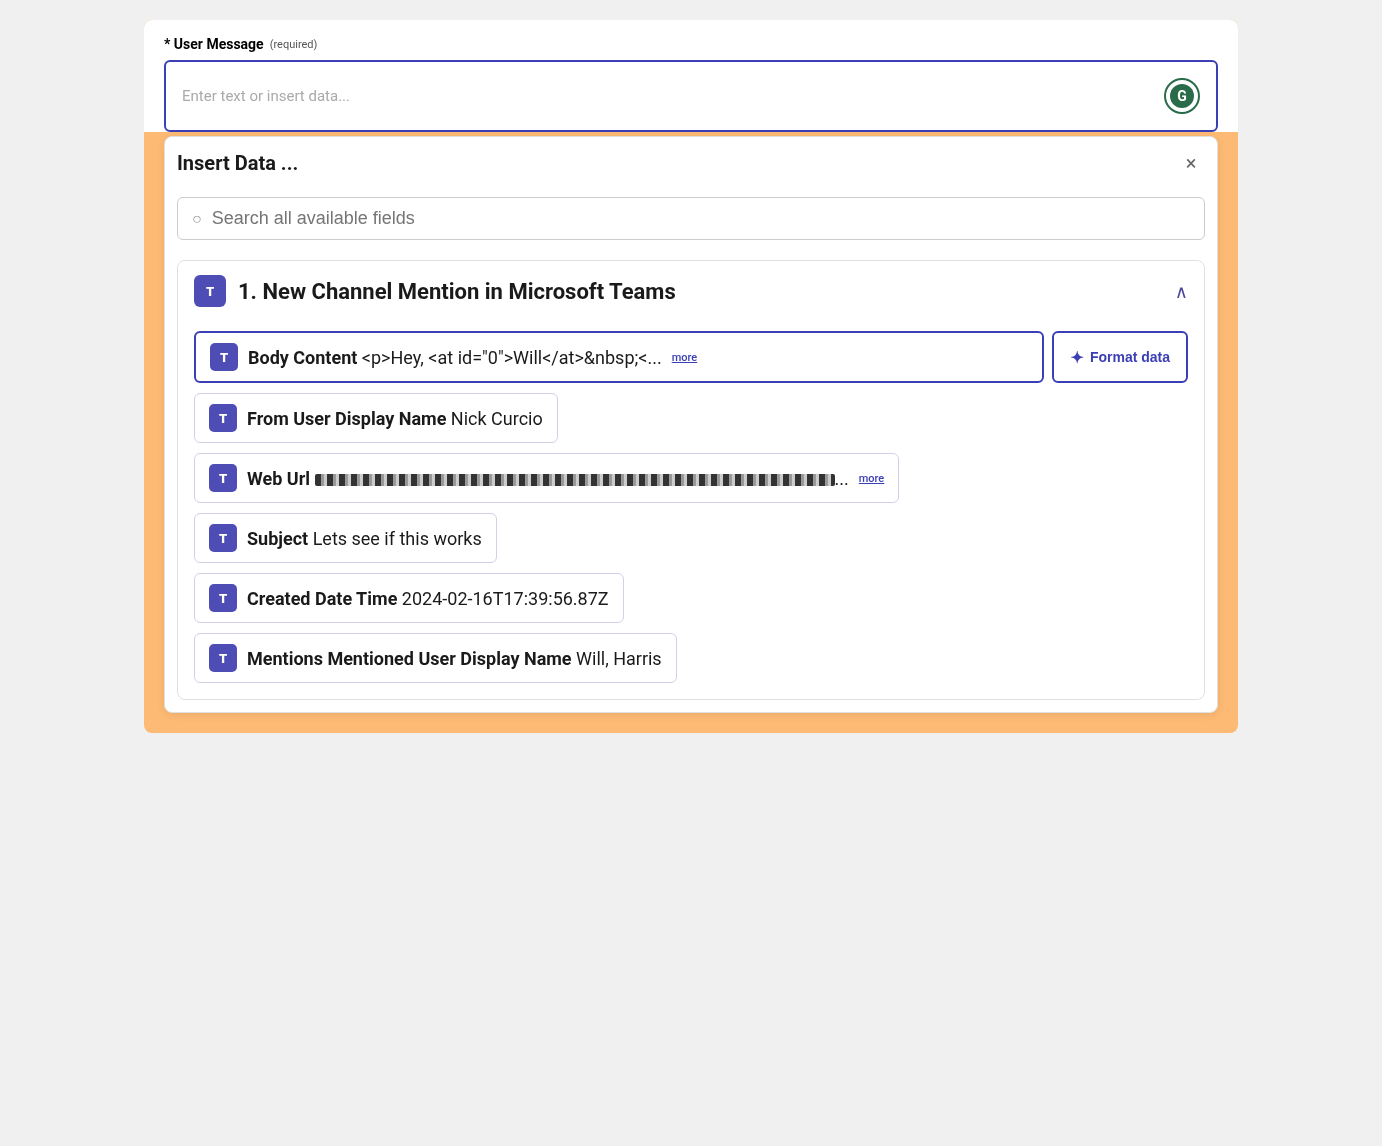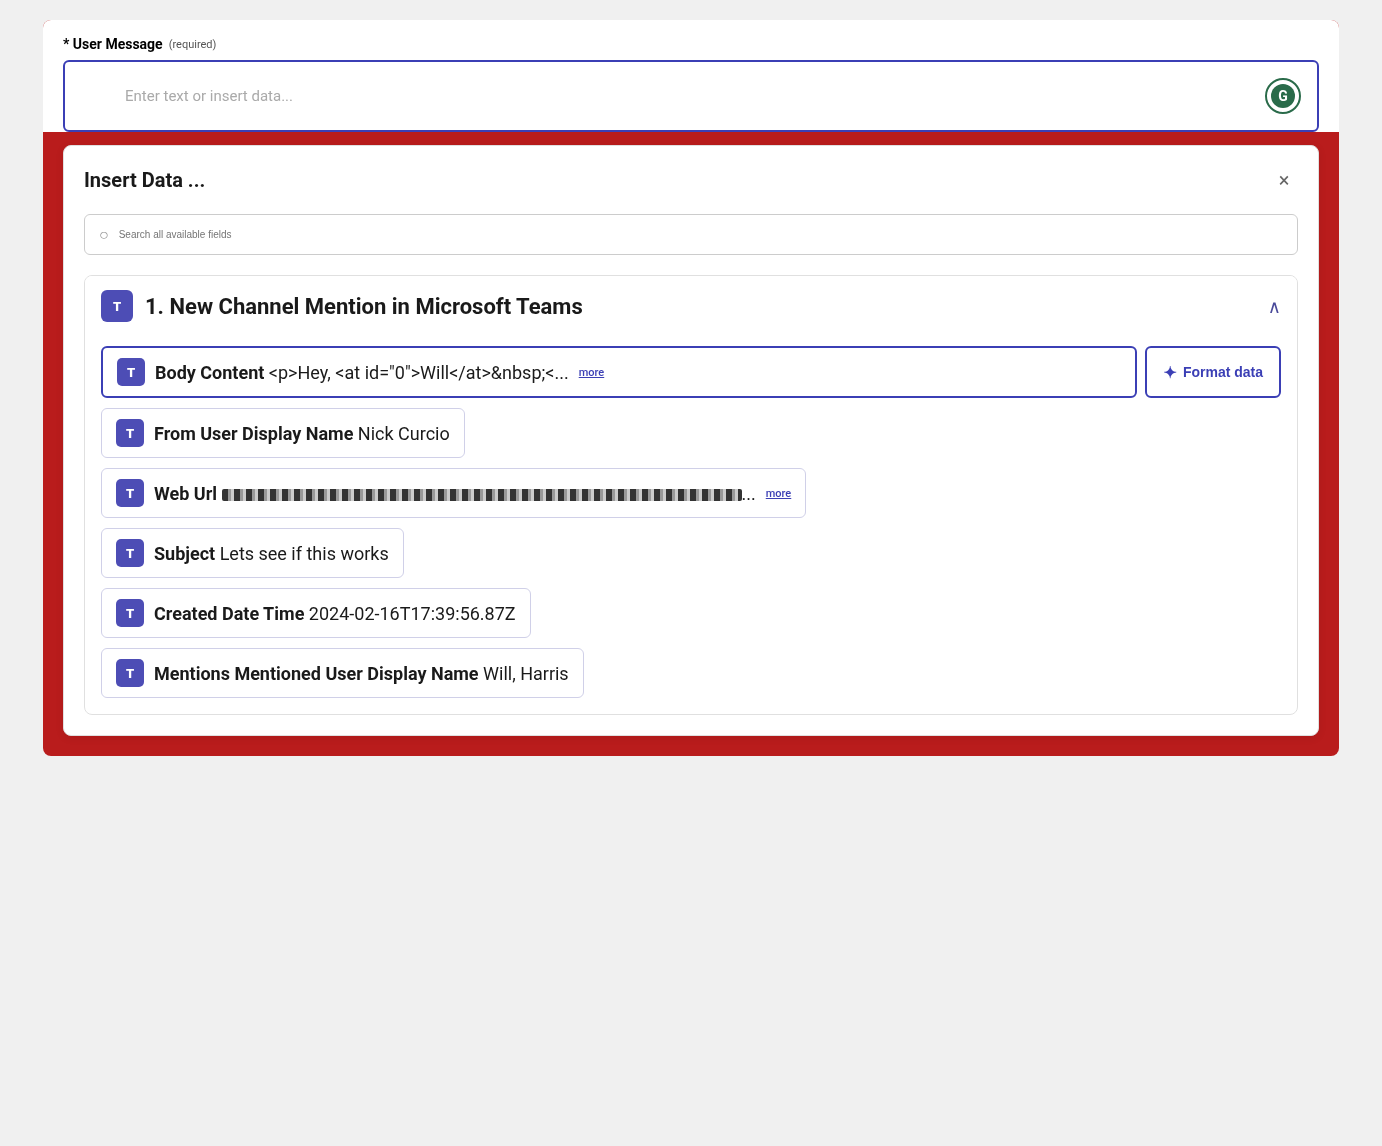--- a/index.html
+++ b/index.html
@@ -7,22 +7,22 @@
       font-family: -apple-system, BlinkMacSystemFont, 'Segoe UI', Roboto, sans-serif;
       background: #f0f0f0;
       display: flex;
       justify-content: center;
       align-items: flex-start;
       padding: 20px;
       min-height: 100vh;
     }
 
     .page-container {
-      width: 1296px;
-      background: #b91c1c;
+      width: 1094px;
+      background: #fdba74;
       border-radius: 8px;
       overflow: hidden;
     }
 
     
     .user-message-section {
       padding: 16px 20px 0 20px;
       background: #fff;
     }
 
@@ -51,21 +51,20 @@
       display: flex;
       align-items: center;
       justify-content: space-between;
       min-height: 60px;
       background: #fff;
     }
 
     .user-message-placeholder {
       color: #aaa;
       font-size: 15px;
-      margin-left: 44px;
     }
 
     .grammarly-icon {
       width: 36px;
       height: 36px;
       border-radius: 50%;
       border: 2px solid #2a6b4a;
       display: flex;
       align-items: center;
       justify-content: center;
@@ -83,22 +82,22 @@
       color: white;
       font-weight: bold;
       font-size: 14px;
     }
 
     
     .insert-data-panel {
       background: #fff;
       border: 1px solid #e0e0e0;
       border-radius: 8px;
-      margin: 13px 20px 20px 20px;
-      padding: 20px;
+      margin: 4px 20px 20px 20px;
+      padding: 12px;
       box-shadow: 0 2px 8px rgba(0,0,0,0.08);
     }
 
     .panel-header {
       display: flex;
       align-items: center;
       justify-content: space-between;
       margin-bottom: 20px;
     }
 
@@ -132,21 +131,21 @@
     }
 
     .search-icon-wrap {
       color: #999;
       font-size: 16px;
     }
 
     .search-input {
       border: none;
       outline: none;
-      font-size: 10px;
+      font-size: 18px;
       color: #aaa;
       width: 100%;
       background: transparent;
     }
 
     
     .source-section {
       border: 1px solid #e0e0e0;
       border-radius: 8px;
       overflow: hidden;

